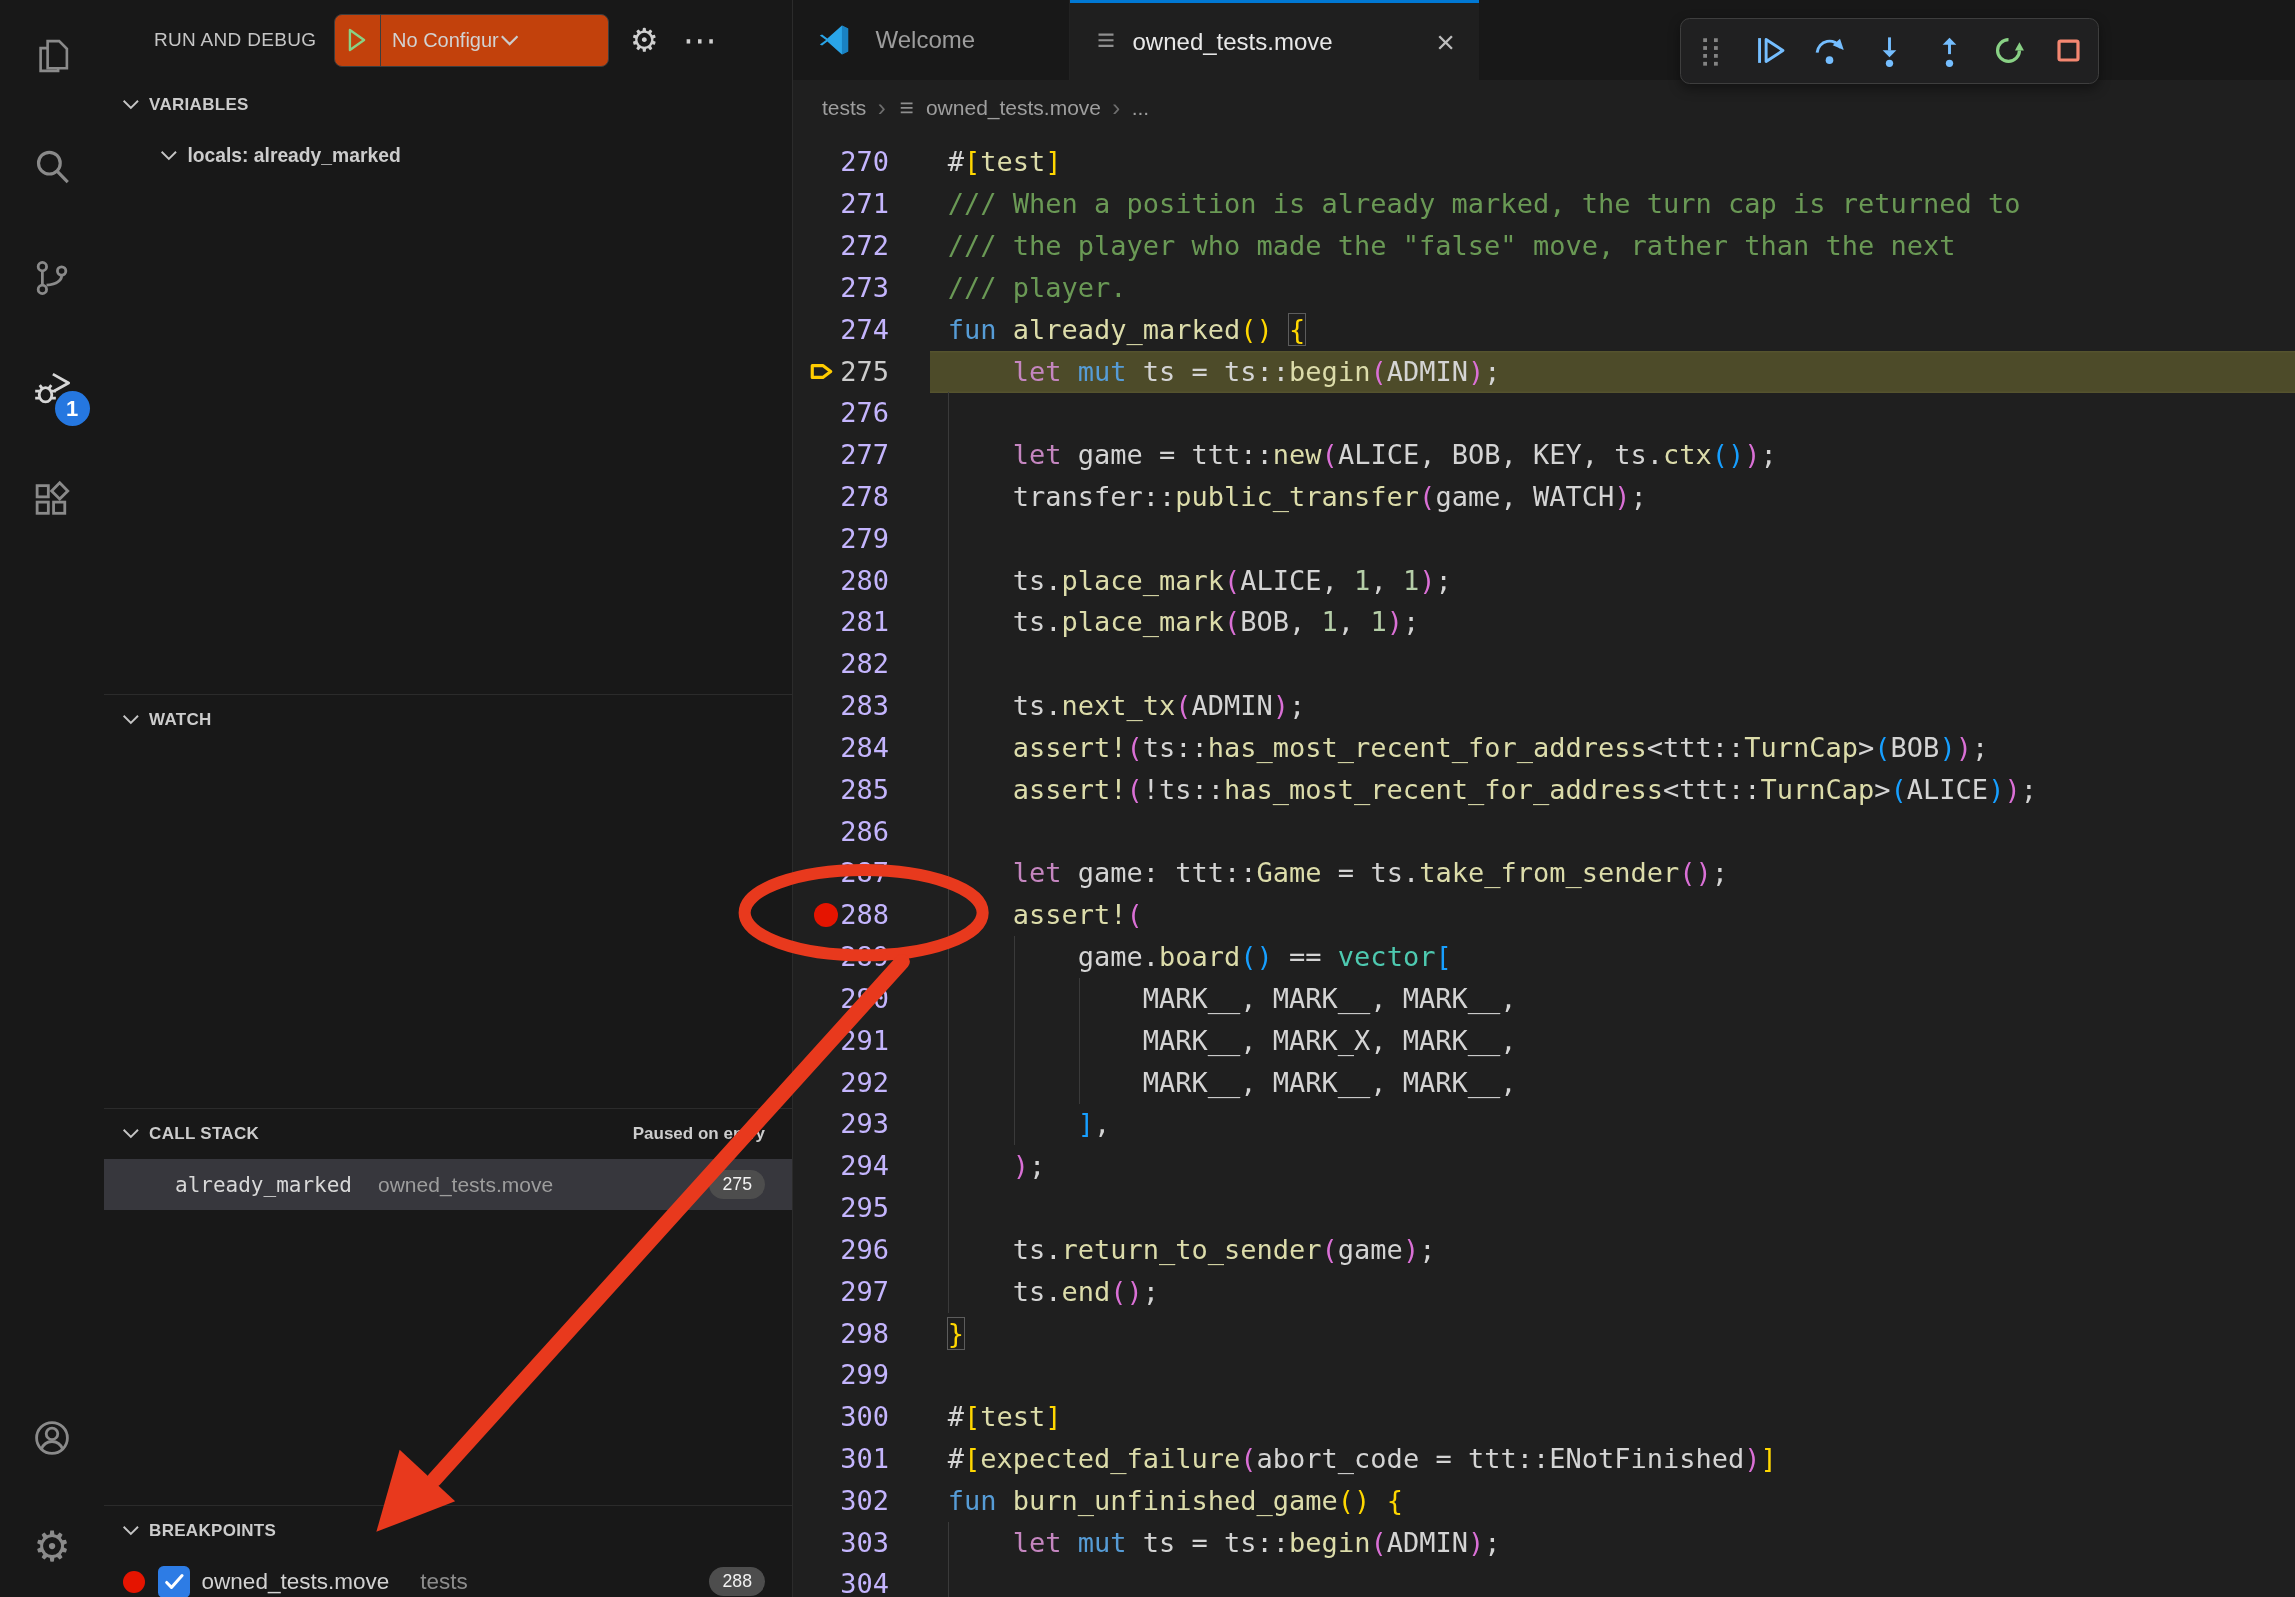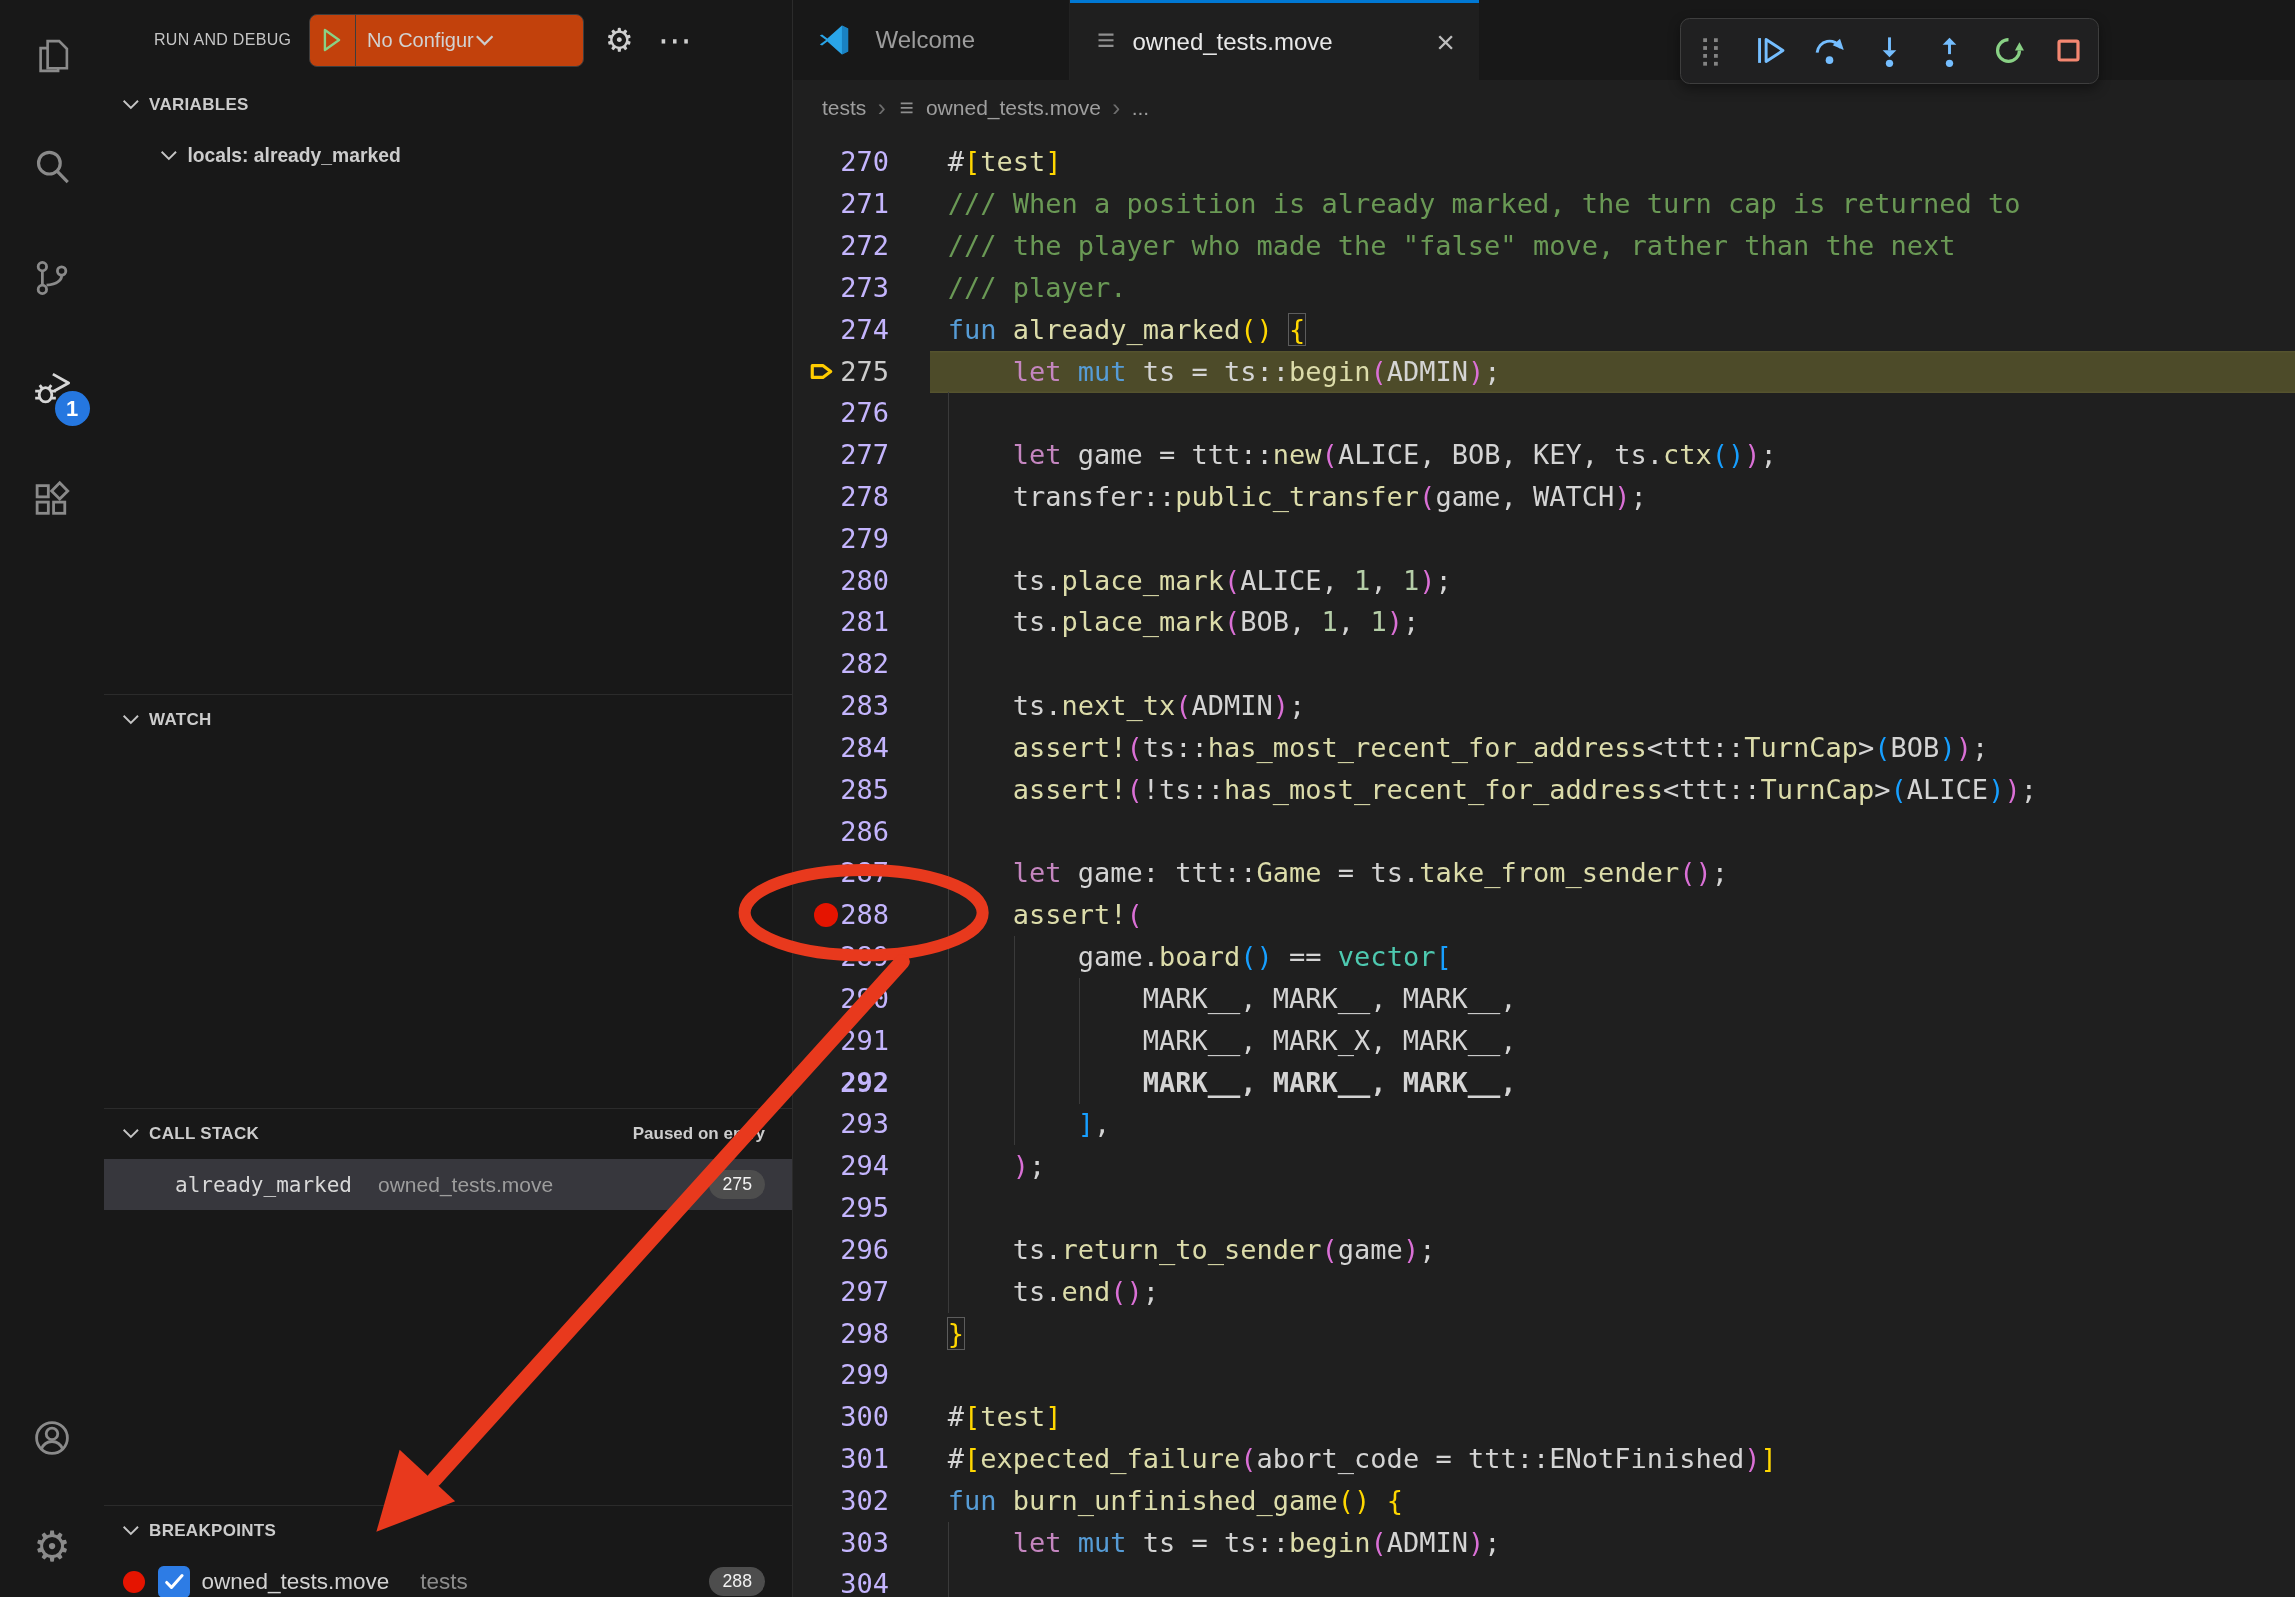--- a/index.html
+++ b/index.html
@@ -11,21 +11,21 @@
   .ab-item{position:absolute;left:0;width:104px;height:111px;display:flex;align-items:center;justify-content:center;color:#8a8a8a;cursor:pointer;}
   .ab-item.active{color:#d7d7d7;}
   .ab-item svg{width:42px;height:42px;}
   .ab-badge{position:absolute;right:14.5px;bottom:17.7px;min-width:35px;height:35px;border-radius:17.7px;background:#2577e0;color:#fff;
     font-size:22px;font-weight:700;display:flex;align-items:center;justify-content:center;}
   .ab-gear{font-family:"DejaVu Sans",sans-serif;font-size:42px;line-height:1;}
 
   
   .sidebar{position:absolute;left:104px;top:0;width:688px;height:1597px;background:#181818;color:#cccccc;}
   .sb-header{position:absolute;left:0;top:0;width:688px;height:80px;display:flex;align-items:center;}
-  .sb-title{margin-left:50px;font-size:16px;letter-spacing:0.3px;color:#c5c5c5;white-space:nowrap;}
+  .sb-title{margin-left:50px;font-size:19px;letter-spacing:0.3px;color:#c5c5c5;white-space:nowrap;}
   .config-btn{margin-left:17.7px;height:51px;width:273px;background:#c2410c;border:0.8px solid #3d3d3d;border-radius:8px;
     display:flex;align-items:center;cursor:pointer;}
   .config-play{width:45px;display:flex;align-items:center;justify-content:center;}
   .config-play svg{width:24px;height:26px;}
   .config-div{width:0.8px;align-self:stretch;background:#3d3d3d;}
   .config-label{margin-left:11.3px;font-size:20px;color:#d2d2d2;white-space:nowrap;overflow:hidden;max-width:161px;}
   .config-chev{margin-left:1.6px;color:#cccccc;display:flex;}
   .sb-gear{margin-left:21px;font-family:"DejaVu Sans",sans-serif;font-size:32px;color:#cfcfcf;cursor:pointer;}
   .sb-more{margin-left:24px;font-size:34px;color:#cfcfcf;cursor:pointer;letter-spacing:1.6px;}
   .chev{display:inline-flex;width:17.7px;height:11.3px;color:#c5c5c5;}
@@ -435,21 +435,21 @@
         <div class="code-line" style="top: 843px;">
           <div class="gutter"></div>
           <div class="lnum">290</div>
           <div class="lc"><span class="c-base">            MARK__, MARK__, MARK__,</span><div class="guide" style="left: 17.7px;"></div><div class="guide" style="left: 84px;"></div><div class="guide" style="left: 149px;"></div></div>
         </div>
         <div class="code-line" style="top: 885px;">
           <div class="gutter"></div>
           <div class="lnum">291</div>
           <div class="lc"><span class="c-base">            MARK__, MARK_X, MARK__,</span><div class="guide" style="left: 17.7px;"></div><div class="guide" style="left: 84px;"></div><div class="guide" style="left: 149px;"></div></div>
         </div>
-        <div class="code-line" style="top: 927px; font-weight: bold;">
+        <div class="code-line" style="top: 927px;">
           <div class="gutter"></div>
           <div class="lnum">292</div>
           <div class="lc"><span class="c-base">            MARK__, MARK__, MARK__,</span><div class="guide" style="left: 17.7px;"></div><div class="guide" style="left: 84px;"></div><div class="guide" style="left: 149px;"></div></div>
         </div>
         <div class="code-line" style="top: 968px;">
           <div class="gutter"></div>
           <div class="lnum">293</div>
           <div class="lc"><span class="c-base">        </span><span class="c-b3">]</span><span class="c-base">,</span><div class="guide" style="left: 17.7px;"></div><div class="guide" style="left: 84px;"></div></div>
         </div>
         <div class="code-line" style="top: 1010px;">

